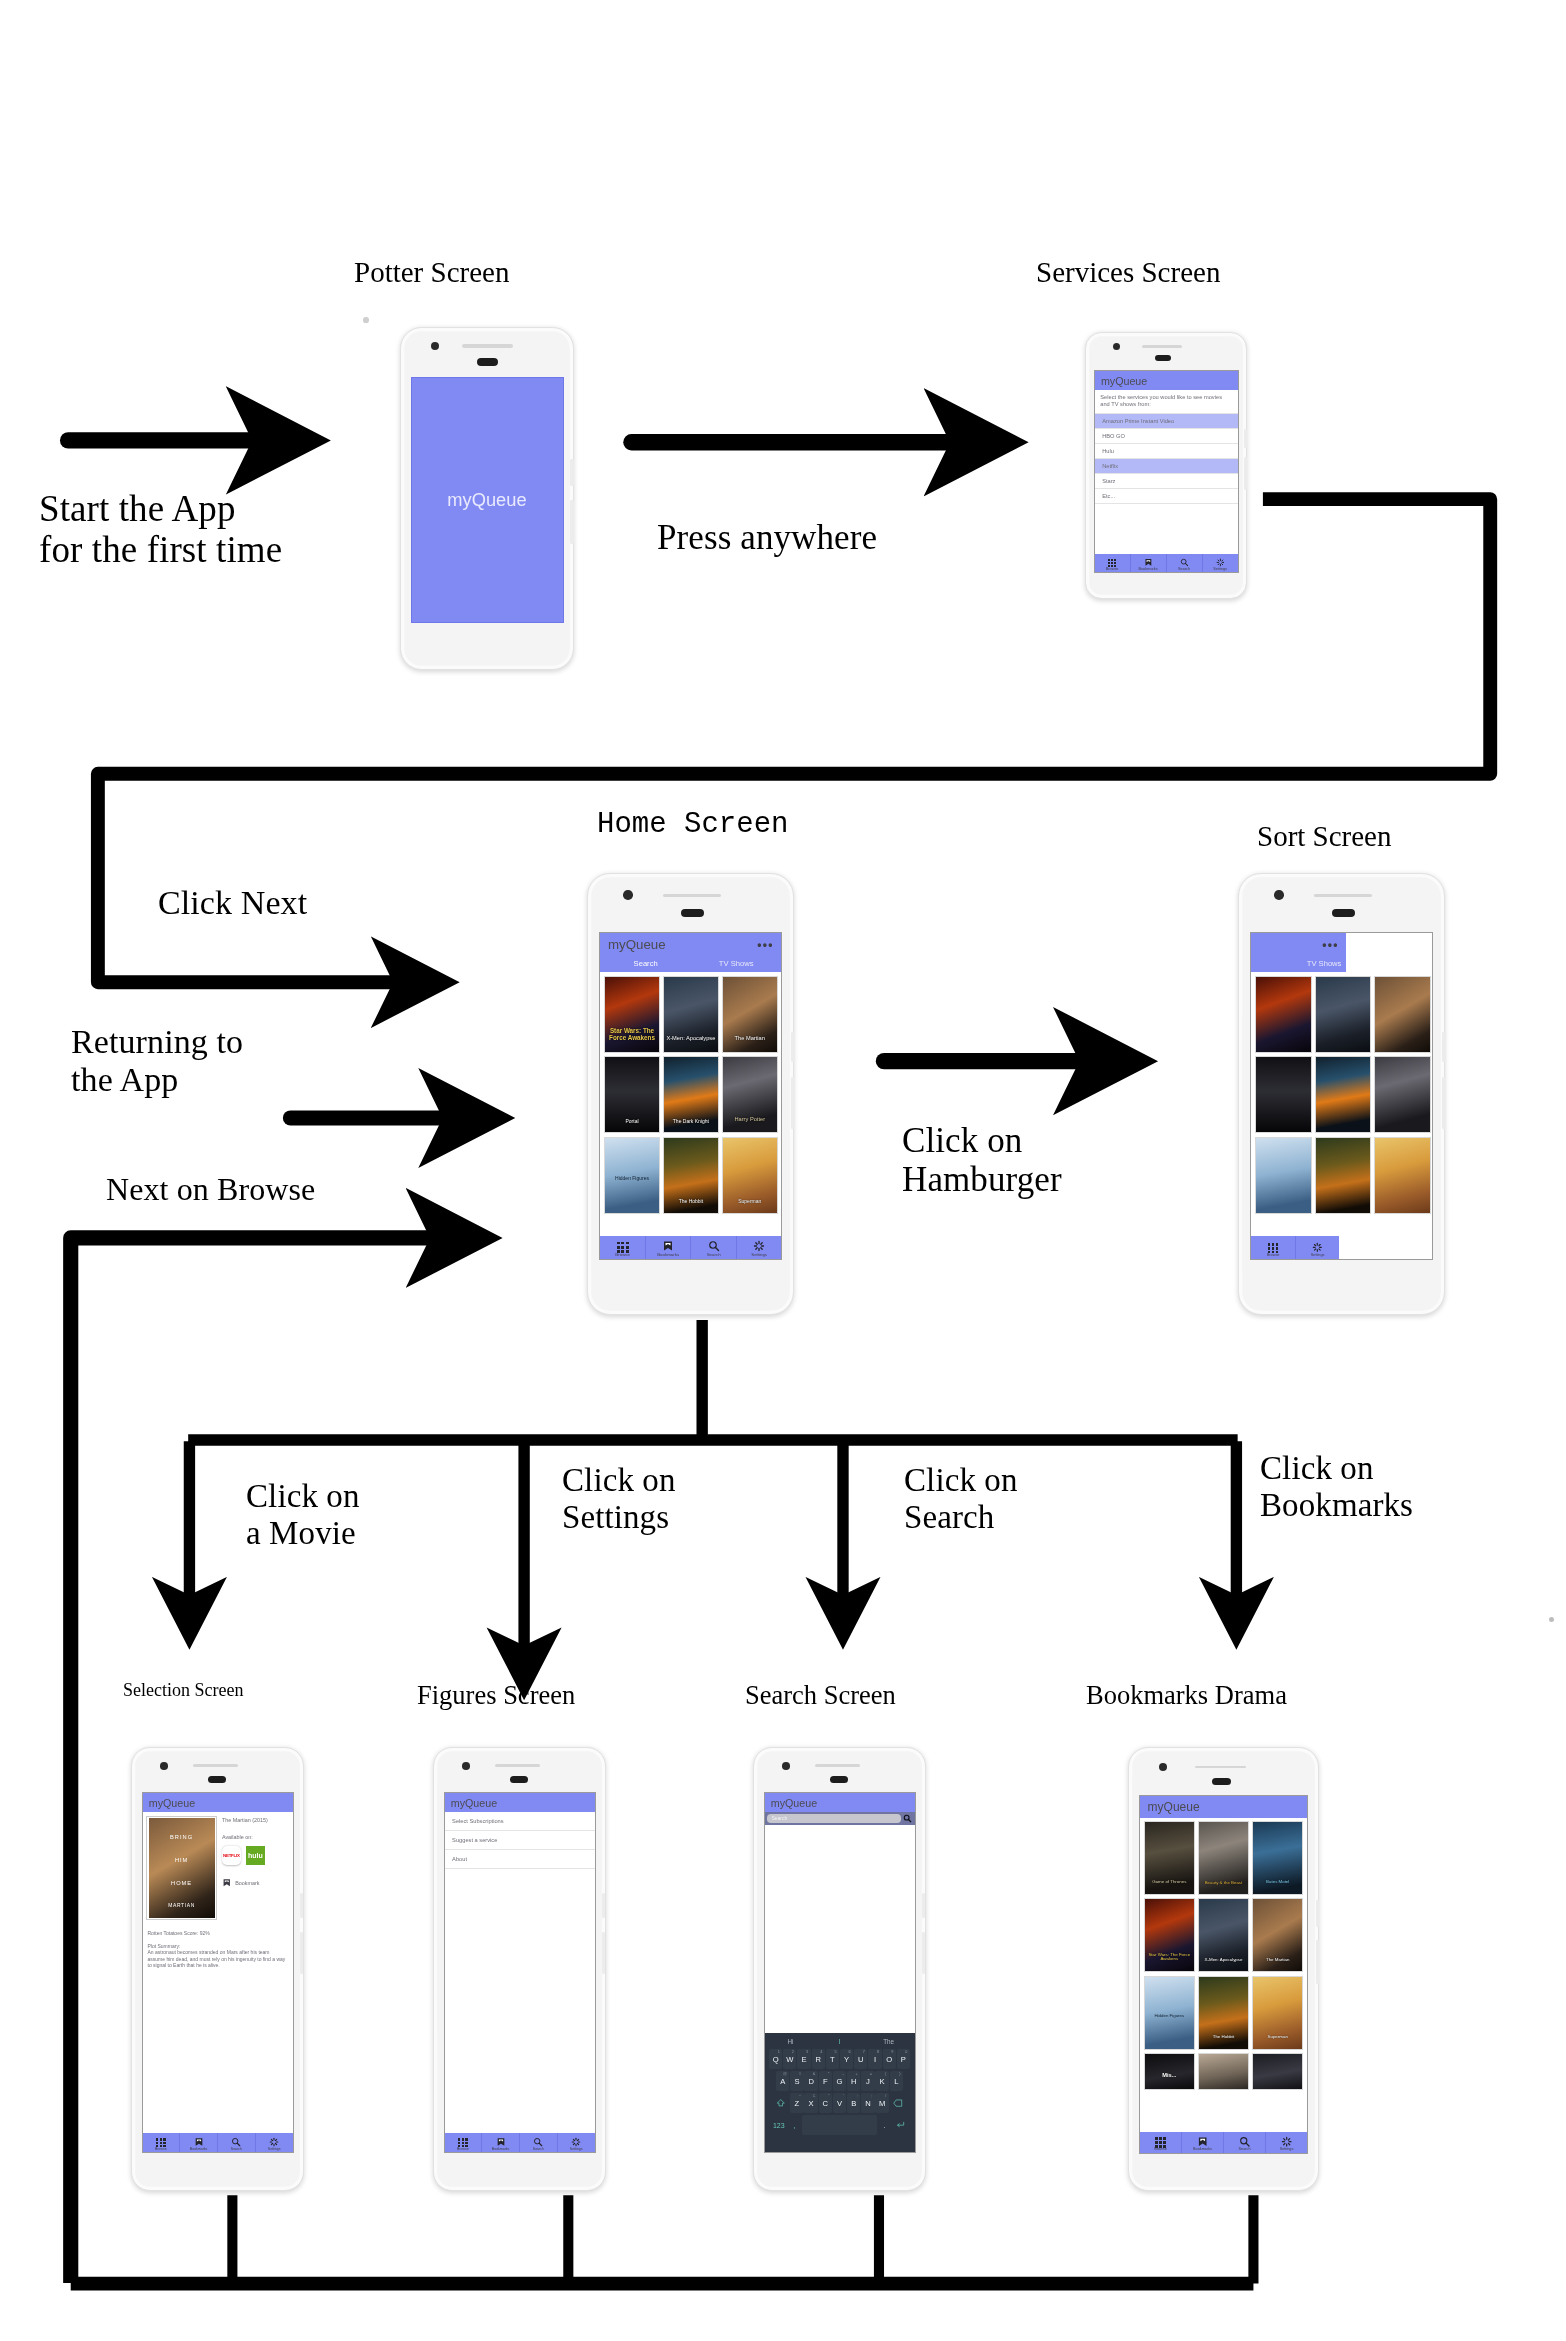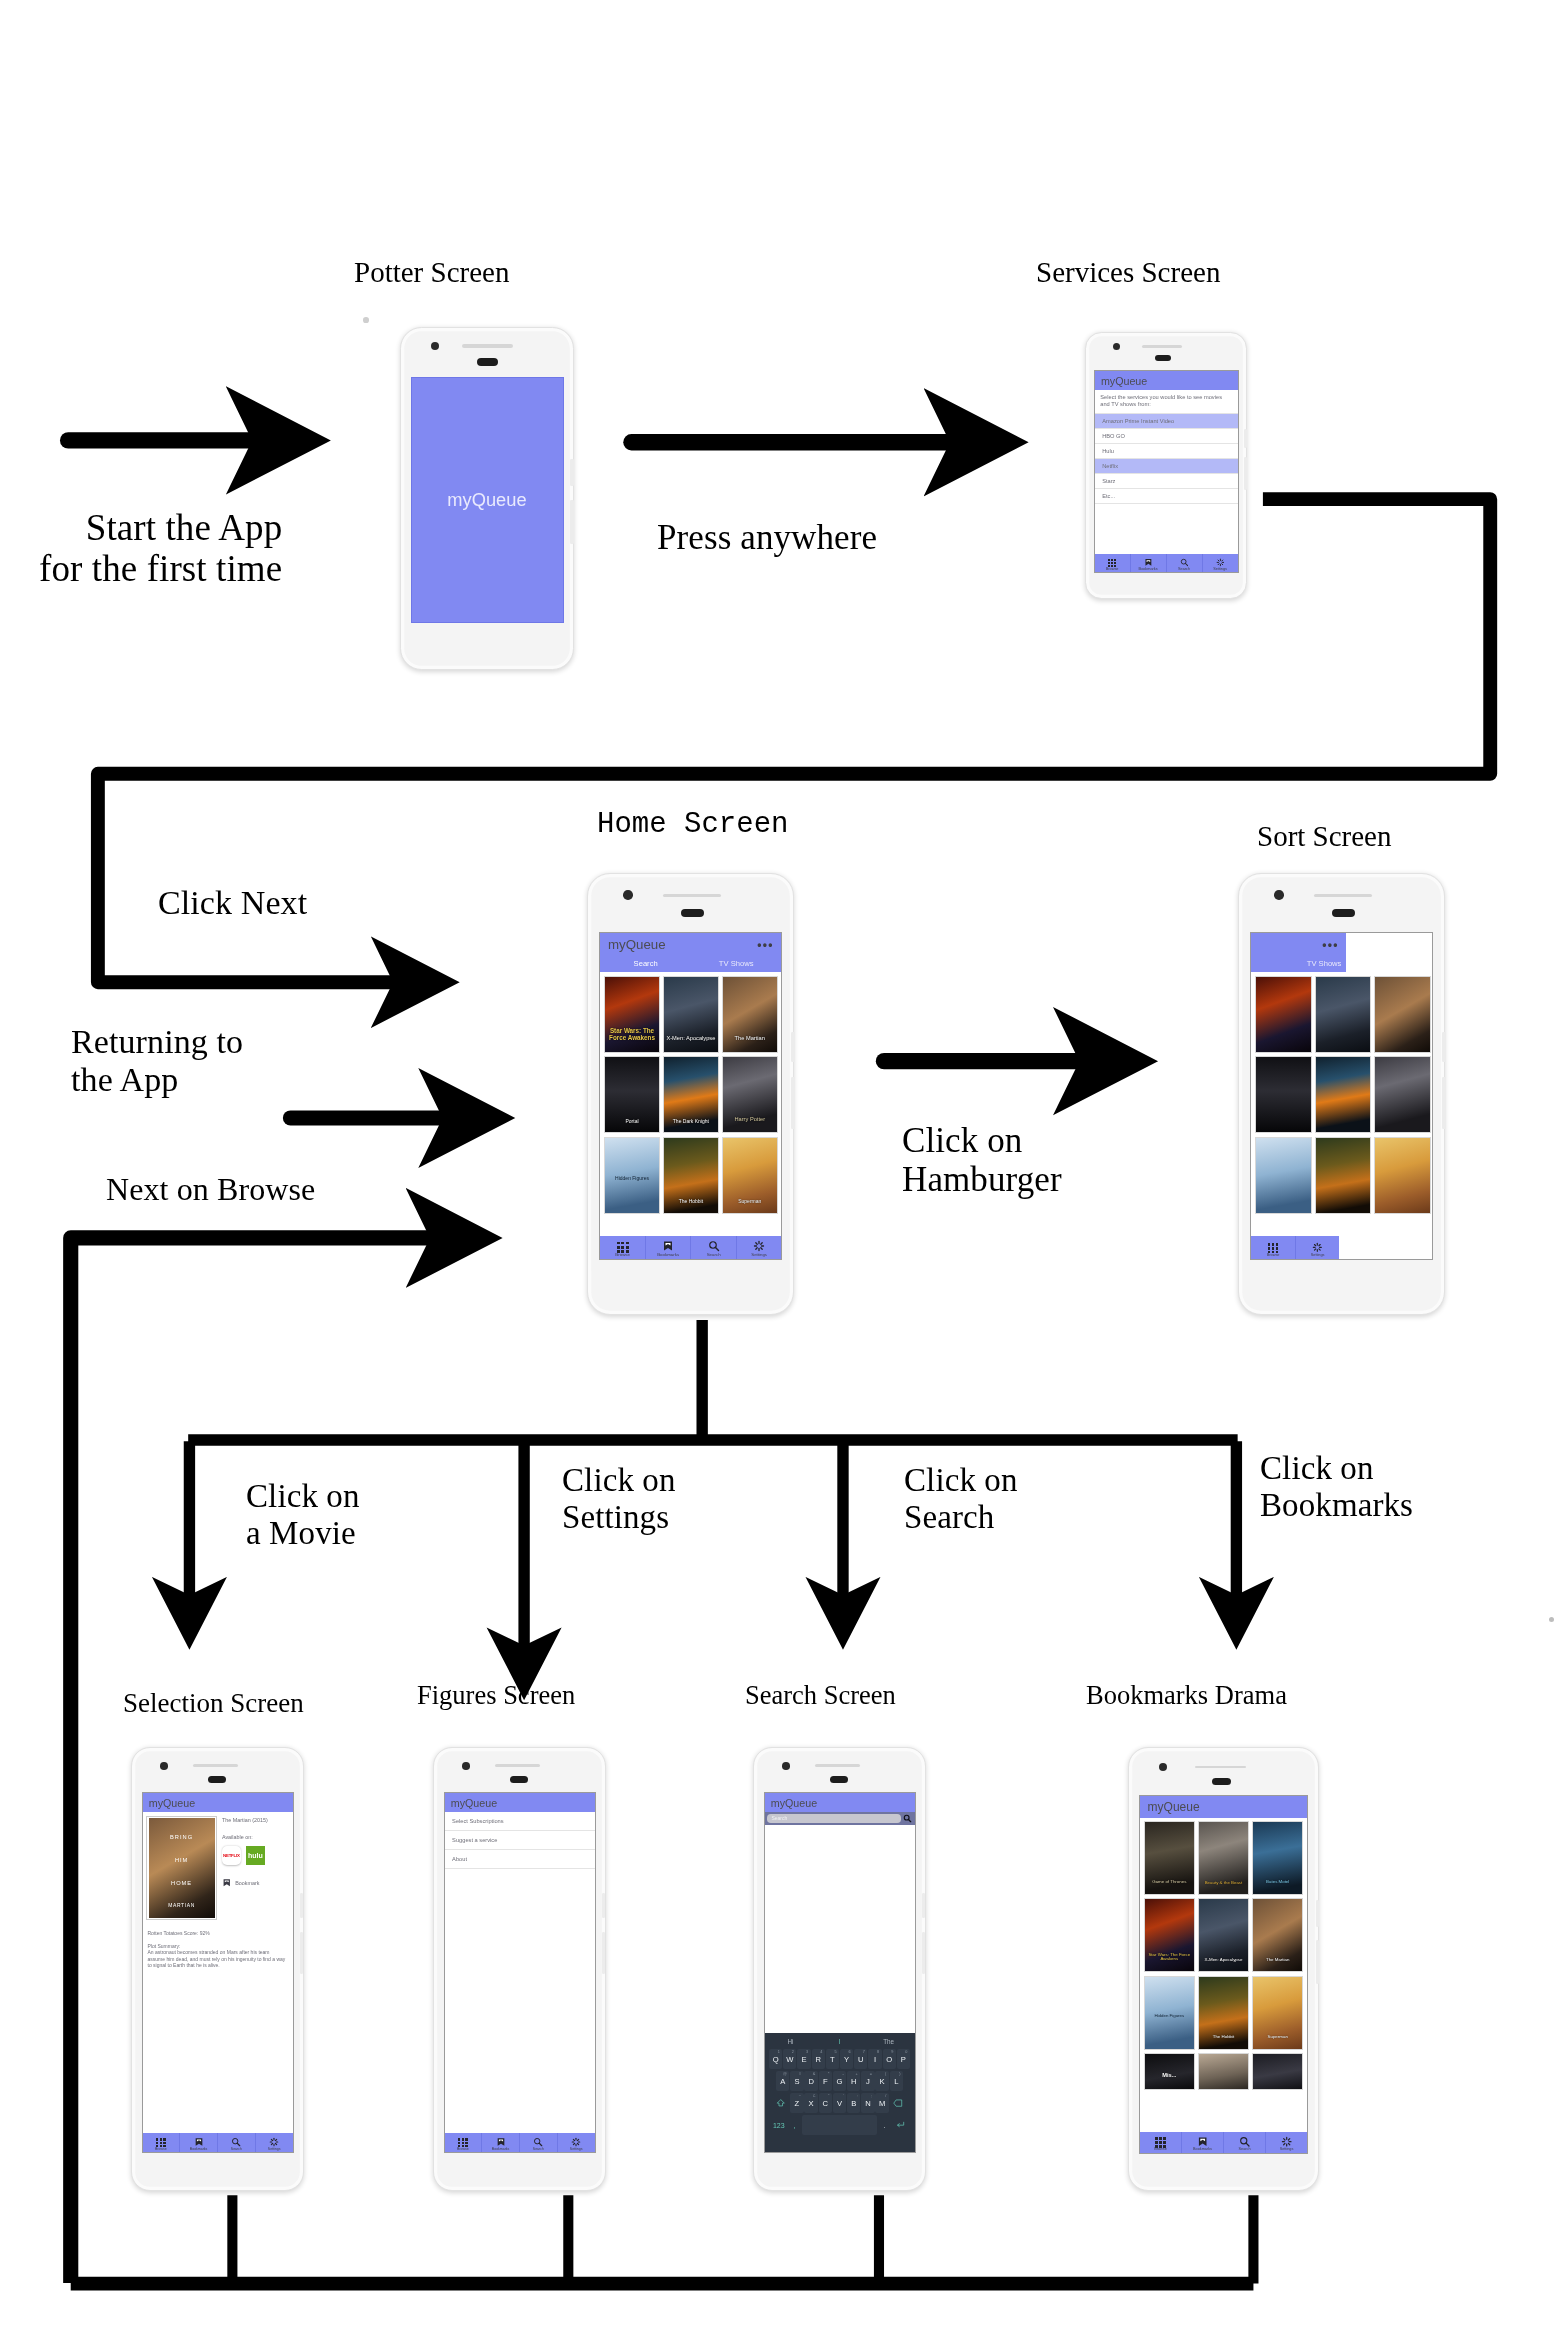--- a/index.html
+++ b/index.html
@@ -156,26 +156,26 @@
     <path d="M1985,3476 L1985,3616" stroke="#000" stroke-width="16" fill="none"></path>
   </svg>
 
   <div class="speck" style="left:363px;top:317px;width:5.7px;height:5.7px;"></div>
   <div class="speck" style="left:1549px;top:1617px;width:5px;height:5px;background:#bdbdbd;"></div>
 
   <div class="screen-title" style="left:354px;top:256px;">Potter Screen</div>
   <div class="screen-title" style="left:1036px;top:256px;">Services Screen</div>
   <div class="screen-title" style="left:597px;top:808px;font-family:Liberation Mono, monospace;">Home Screen</div>
   <div class="screen-title" style="left:1257px;top:820px;">Sort Screen</div>
-  <div class="screen-title" style="left:123px;top:1680px;font-size:27px;margin-top:8px;">Selection Screen</div>
+  <div class="screen-title" style="left:123px;top:1680px;font-size:18px;">Selection Screen</div>
   <div class="screen-title" style="left:417px;top:1680px;font-size:26.5px;">Figures Screen</div>
   <div class="screen-title" style="left:745px;top:1680px;font-size:26.5px;">Search Screen</div>
   <div class="screen-title" style="left:1086px;top:1680px;font-size:26.5px;">Bookmarks Drama</div>
 
-  <div class="flow-label" style="left:39px;top:507px;font-size:37px;text-align:right;">Start the App
+  <div class="flow-label" style="left:39px;top:488px;font-size:37px;">Start the App
 for the first time</div>
   <div class="flow-label" style="left:657px;top:518px;font-size:35px;">Press anywhere</div>
   <div class="flow-label" style="left:158px;top:884px;font-size:34px;">Click Next</div>
   <div class="flow-label" style="left:71px;top:1023px;font-size:34px;">Returning to
 the App</div>
   <div class="flow-label" style="left:106px;top:1172px;font-size:32px;">Next on Browse</div>
   <div class="flow-label" style="left:902px;top:1121px;font-size:35px;">Click on
 Hamburger</div>
   <div class="flow-label" style="left:246px;top:1478px;font-size:33px;">Click on
 a Movie</div>

